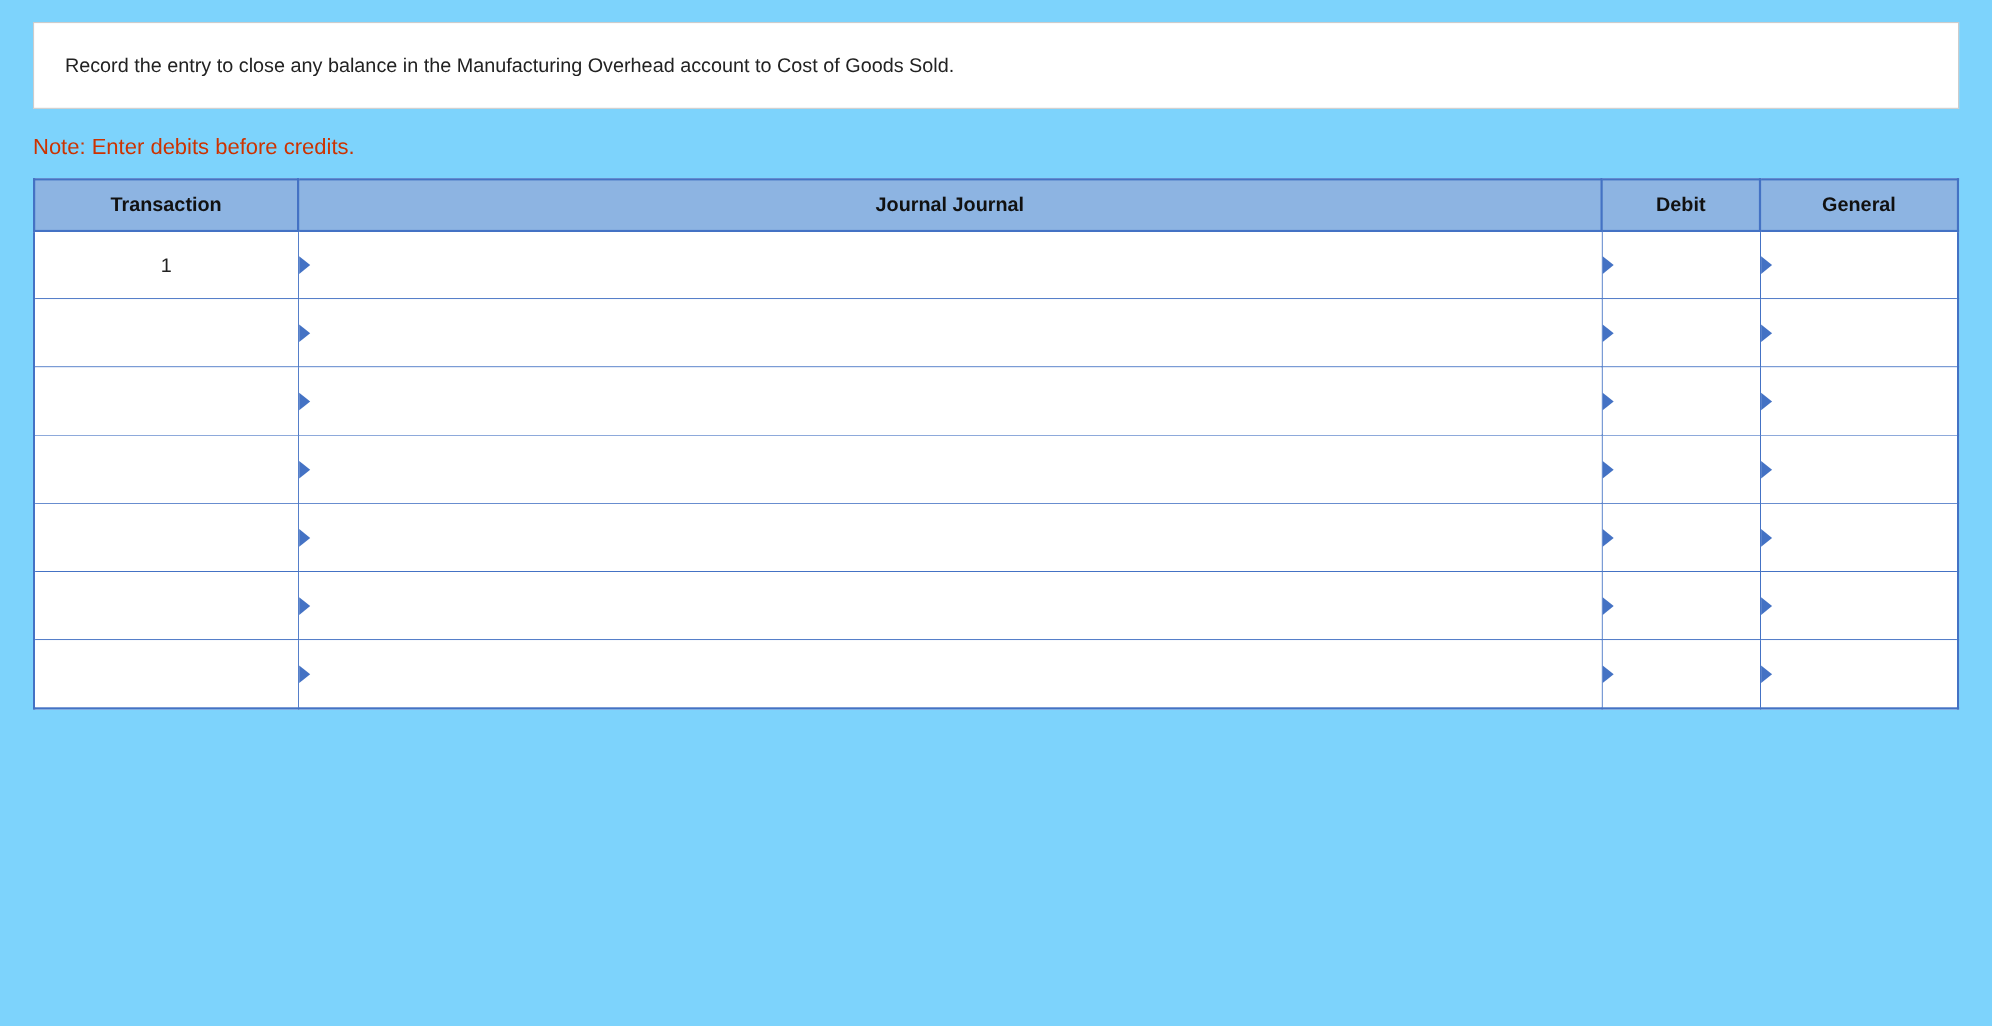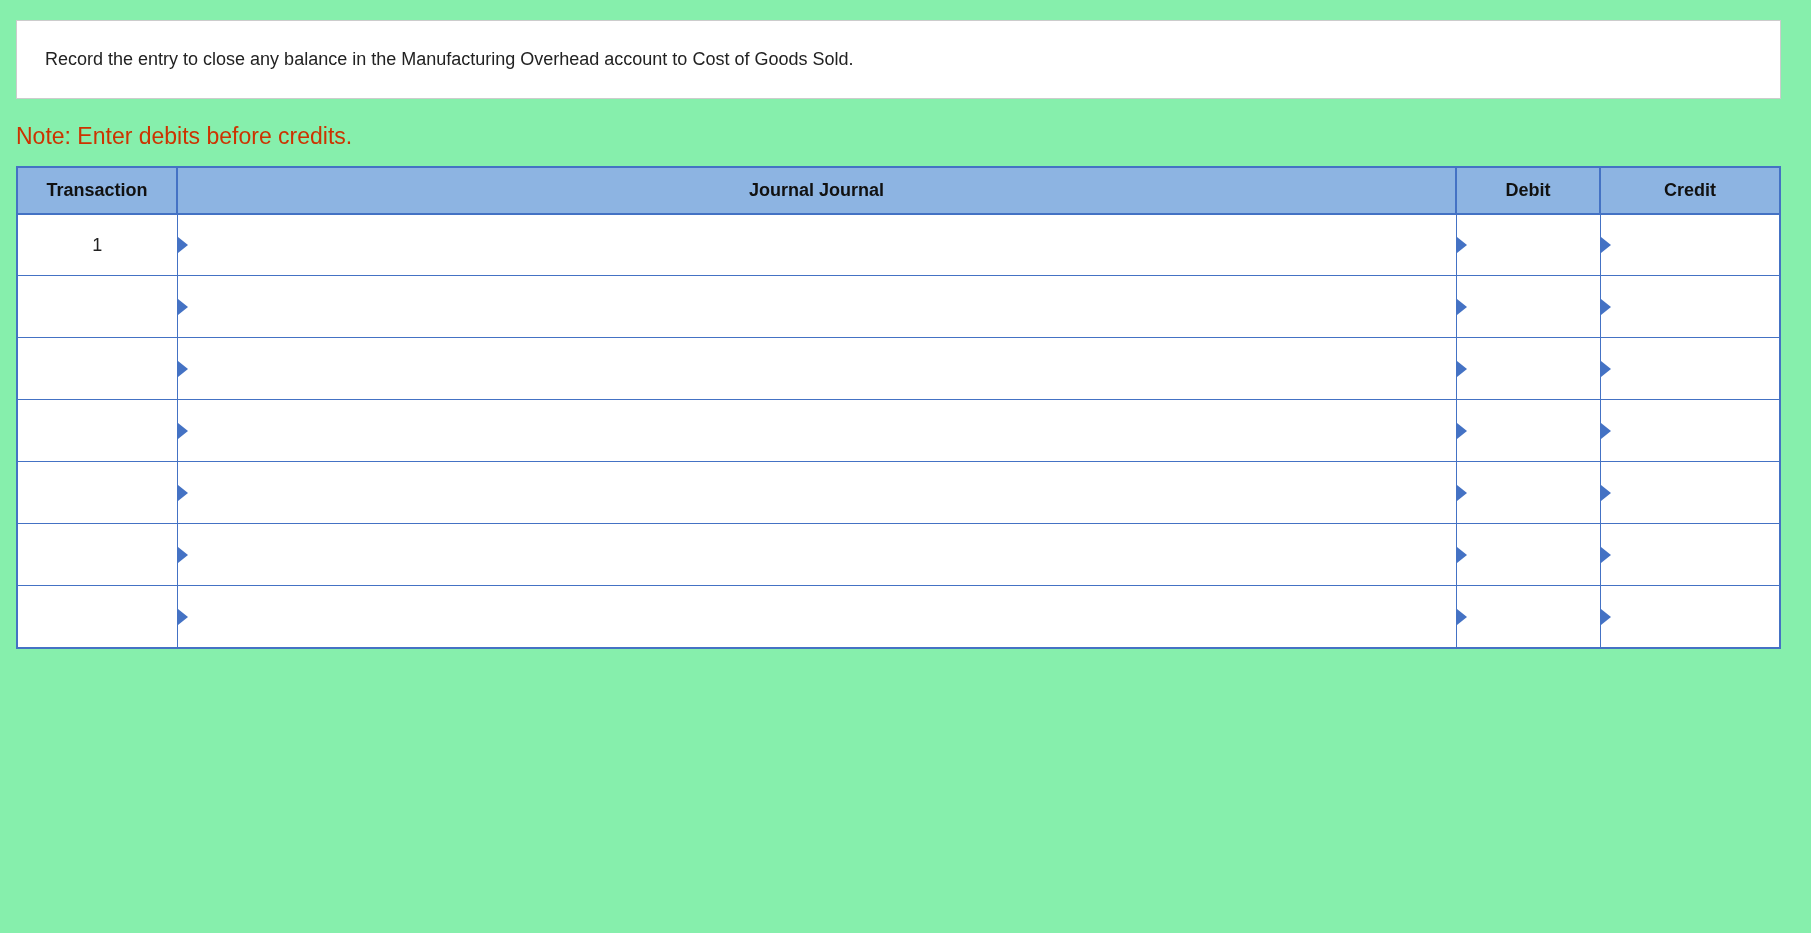--- a/index.html
+++ b/index.html
@@ -11,38 +11,38 @@
     body {
       background-color: #e8e8e8;
       font-family: Arial, sans-serif;
       font-size: 16px;
       color: #222;
       width: 1811px;
       min-height: 933px;
     }
 
     .page-container {
-      background-color: #86efac;
-      padding: 20px 30px 30px 16px;
+      background-color: #7dd3fc;
+      padding: 20px 30px 30px 30px;
       min-height: 933px;
     }
 
     .instruction-box {
       background-color: #ffffff;
       border: 1px solid #cccccc;
       padding: 24px 28px;
       margin-bottom: 24px;
       font-size: 18px;
       line-height: 1.6;
       color: #222;
     }
 
     .note-text {
       color: #cc3300;
-      font-size: 23px;
+      font-size: 20px;
       margin-bottom: 16px;
     }
 
     .journal-table {
       border-collapse: collapse;
       width: 100%;
       background: #fff;
       border: 2px solid #4472c4;
     }
 
@@ -50,21 +50,21 @@
       background-color: #8db4e2;
       color: #111;
       font-weight: bold;
       font-size: 18px;
       border: 2px solid #4472c4;
       padding: 12px 16px;
       text-align: center;
     }
 
     .journal-table thead tr th.col-transaction {
-      width: 160px;
+      width: 240px;
       text-align: center;
     }
 
     .journal-table thead tr th.col-journal {
       text-align: center;
     }
 
     .journal-table thead tr th.col-debit {
       width: 144px;
       text-align: center;
@@ -141,21 +141,21 @@
   </div>
 
   <p class="note-text">Note: Enter debits before credits.</p>
 
   <table class="journal-table">
     <thead>
       <tr>
         <th class="col-transaction">Transaction</th>
         <th class="col-journal">Journal Journal</th>
         <th class="col-debit">Debit</th>
-        <th class="col-credit">Credit</th>
+        <th class="col-credit">General</th>
       </tr>
     </thead>
     <tbody id="table-body">
     <tr>
           <td class="col-transaction">1</td>
           <td class="col-journal cell-with-arrow"><span class="arrow-indicator"></span><input class="input-field" type="text" style=""></td>
           <td class="col-debit cell-with-arrow"><span class="arrow-indicator"></span><input class="input-field" type="text" style=""></td>
           <td class="col-credit cell-with-arrow"><span class="arrow-indicator"></span><input class="input-field" type="text" style=""></td>
         </tr>
         <tr>

